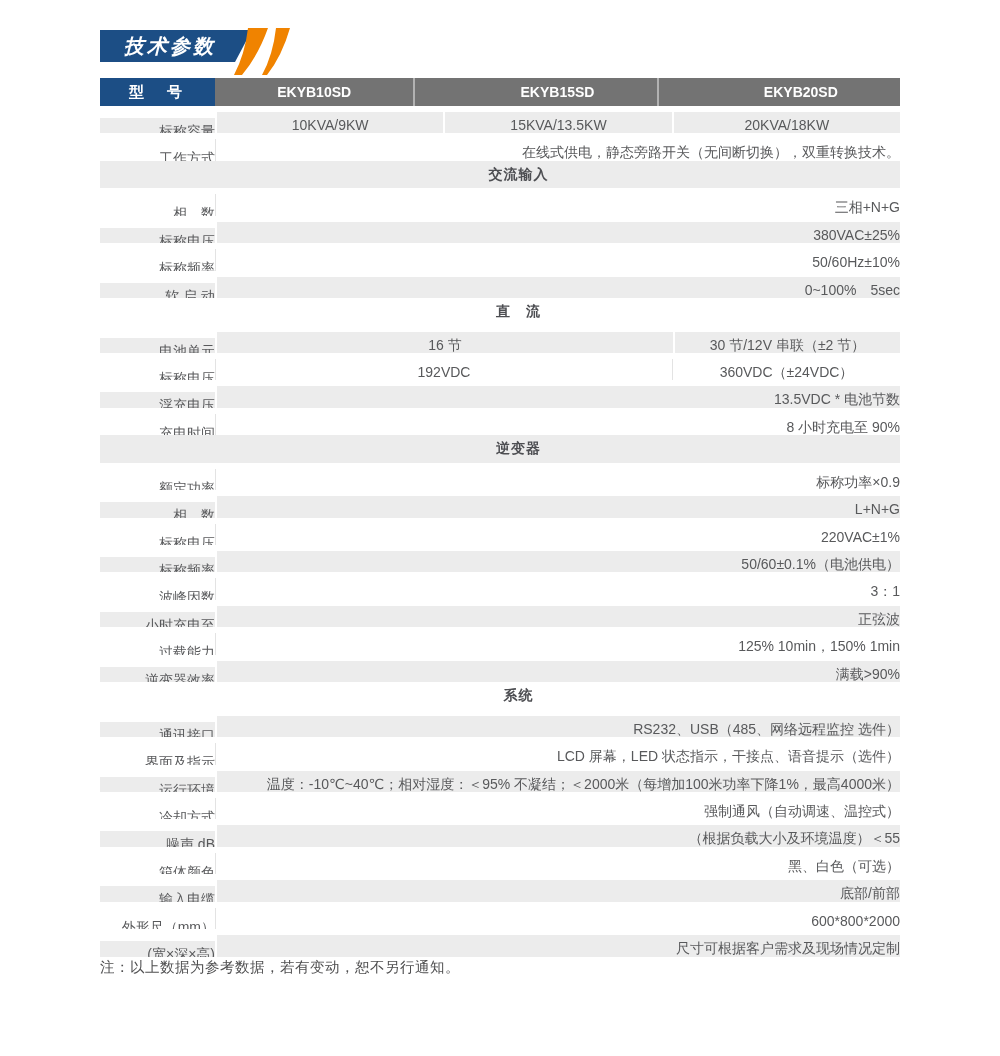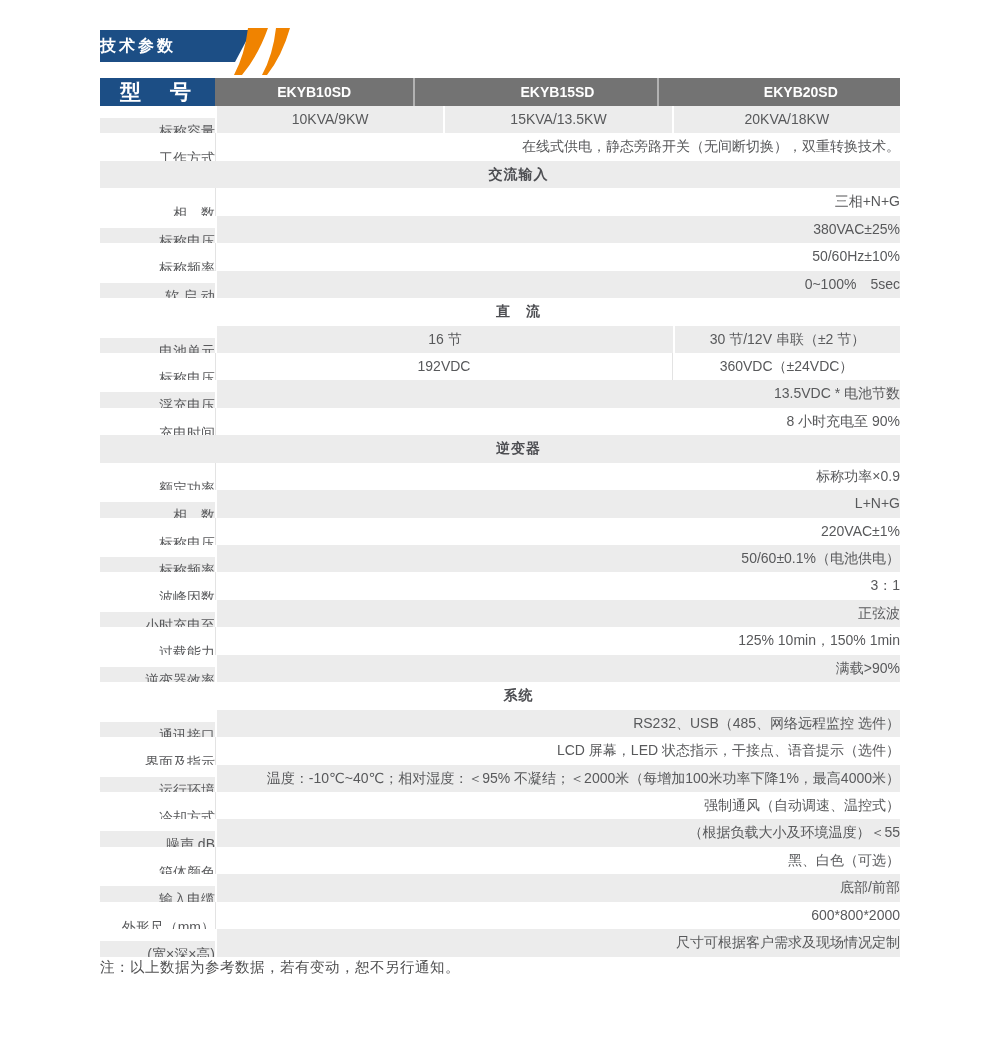--- a/index.html
+++ b/index.html
@@ -6,37 +6,37 @@
   body{font-family:"Liberation Sans","DejaVu Sans",sans-serif;}
   .canvas{position:relative;width:1000px;height:1056px;background:#ffffff;overflow:hidden;}
 
   
   .badge{
     position:absolute;left:100px;top:30px;width:152px;height:32px;
     background:#1c4e85;color:#fff;
     clip-path:polygon(0 0,100% 0,calc(100% - 17px) 100%,0 100%);
   }
   .badge span{
-    display:block;line-height:32px;font-size:16px;
-    font-weight:bold;letter-spacing:3px;white-space:nowrap;
+    display:block;padding-left:24px;line-height:32px;font-size:20px;
+    font-weight:bold;letter-spacing:3px;white-space:nowrap;font-style:italic;
   }
   .swoosh{position:absolute;left:232px;top:28px;width:74px;height:47px;}
 
   
   .spec-table{position:absolute;left:100px;top:78px;width:800px;font-size:14px;color:#58595b;}
   .header-row{display:flex;height:28px;line-height:28px;}
-  .model-label{width:115px;background:#1c4e85;color:#fff;font-weight:bold;text-align:center;font-size:21px;letter-spacing:4px;}
+  .model-label{width:115px;background:#1c4e85;color:#fff;font-weight:bold;text-align:center;font-size:15px;letter-spacing:4px;}
   .model-cell{flex:1;background:#737373;color:#fff;font-weight:bold;text-align:center;}
   .model-cell + .model-cell{border-left:2px solid rgba(255,255,255,0.45);padding-left:43px;}
 
   .rows{display:block;}
   .row{display:flex;height:27.45px;line-height:27.45px;white-space:nowrap;}
   .cell{overflow:hidden;}
   .label-cell{width:115px;text-align:right;flex:none;margin-top:12px;}
-  .value-cell{text-align:center;}
+  .value-cell{text-align:center;margin-top:6px;}
   .span3{flex:1;text-align:right;}
   .span2{width:456px;flex:none;}
   .col3{flex:1;}
   .col{flex:1;}
   .section-cell{flex:1;text-align:center;font-weight:bold;color:#4d4e52;letter-spacing:1px;padding-left:37px;}
 
   .row.gray .cell{background:#ececec;border-right:2px solid #ffffff;}
   .row.gray .cell:last-child{border-right:none;}
   .row.white .value-cell{border-left:1px solid #e3e3e3;}
   .row.section.white .section-cell{border-left:none;}

